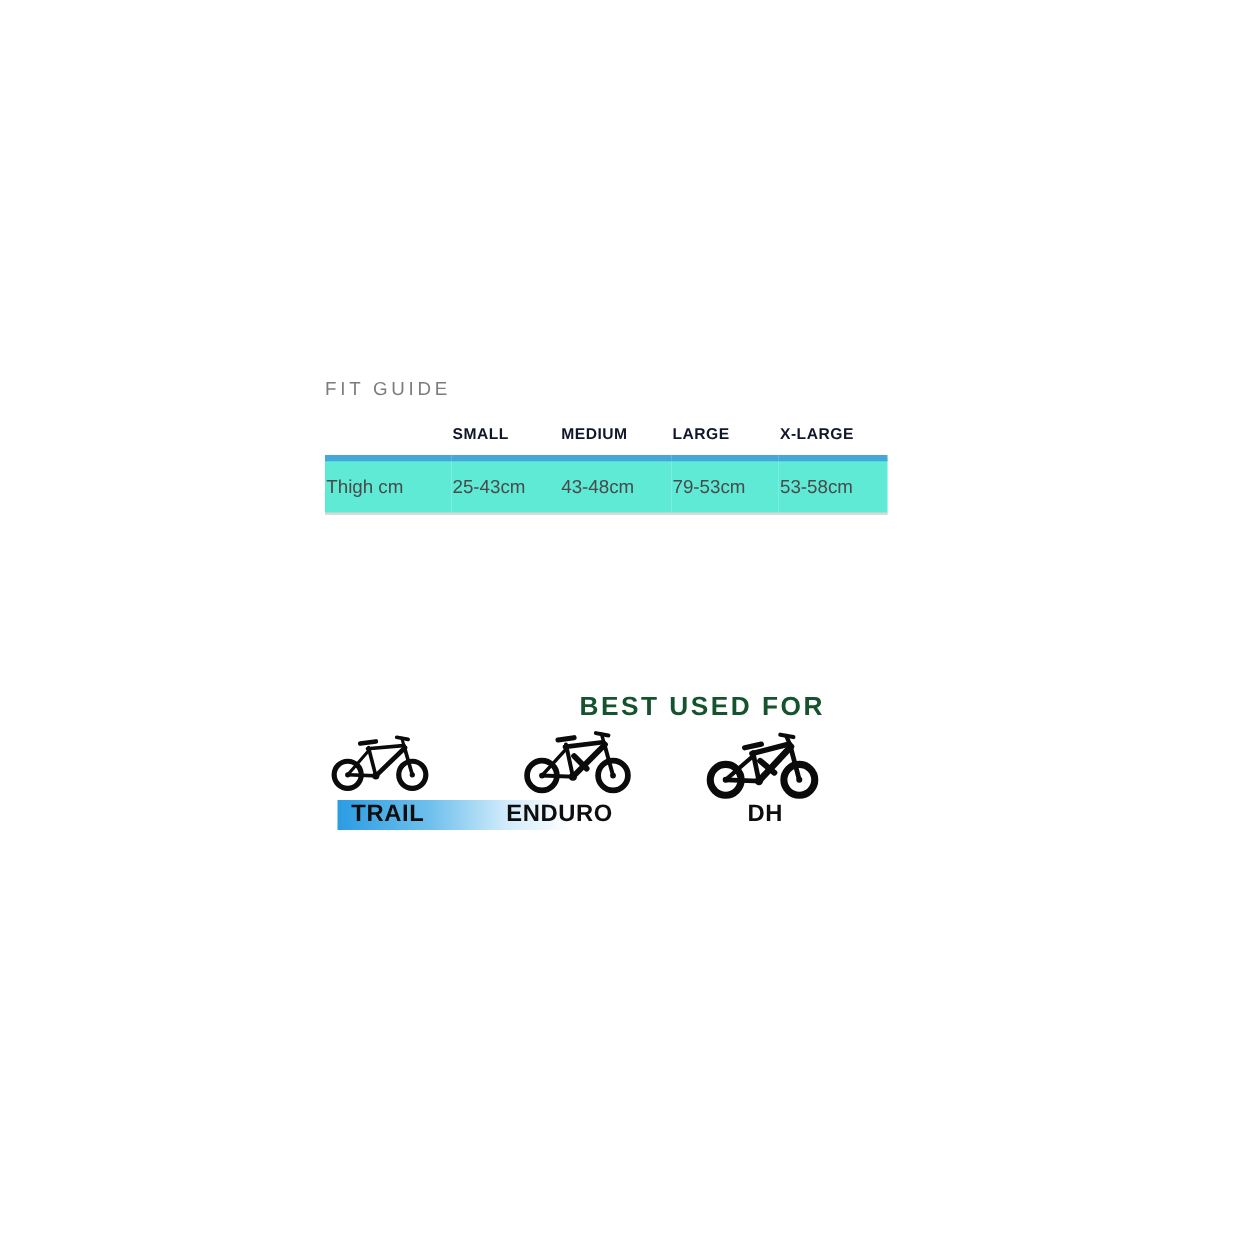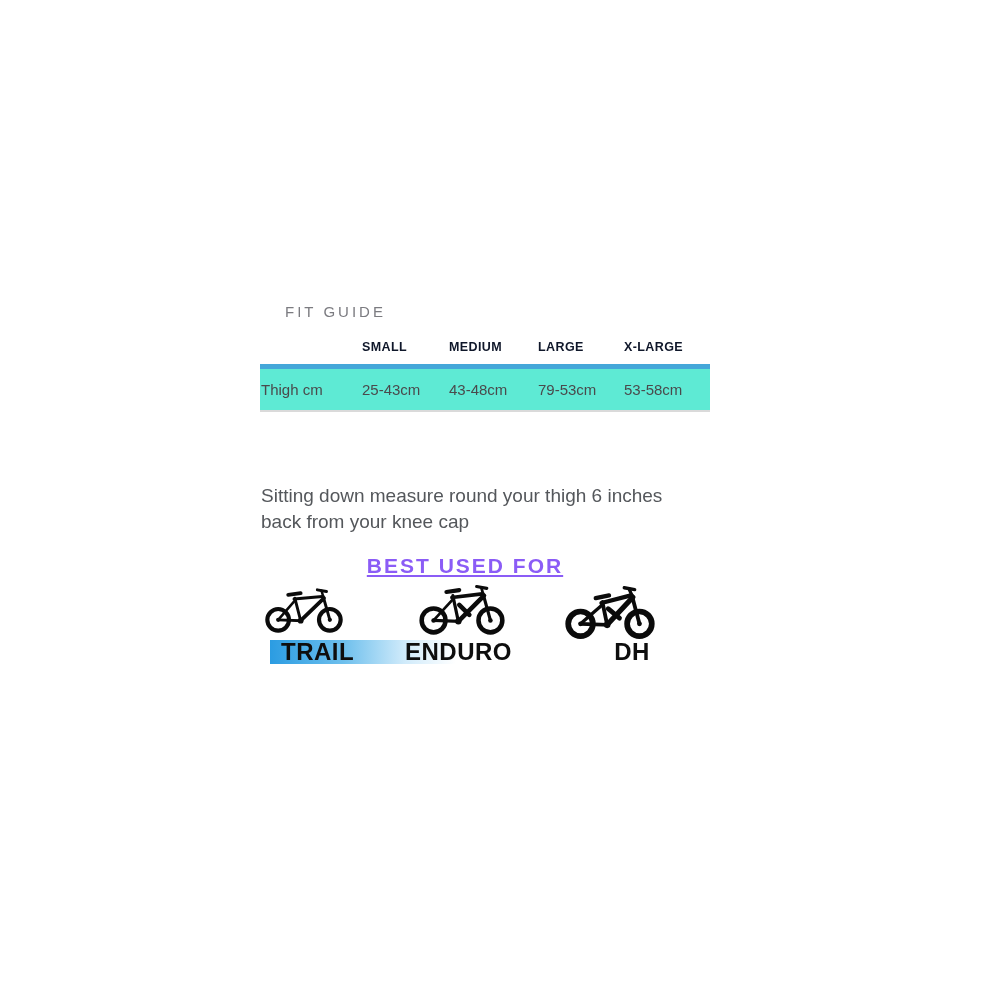--- a/index.html
+++ b/index.html
@@ -1,21 +1,21 @@
 <!DOCTYPE html>
 <html><head>
 <meta charset="utf-8">
 <style>
   html,body { margin:0; padding:0; background:#ffffff; }
   body { width:1000px; height:1000px; font-family:"Liberation Sans", sans-serif; }
   .canvas { position:relative; width:1000px; height:1000px; background:#ffffff; overflow:hidden; }
 
   .fit-title {
     position:absolute; left:260px; top:303px;
-    font-size:15px; letter-spacing:3px; color:#7b7b80;margin-left:25px;
+    font-size:15px; letter-spacing:3px; color:#7b7b80;
   }
 
   table.size-table {
     position:absolute; left:260px; top:340px; width:450px;
     border-collapse:collapse; table-layout:fixed; color:#4a4a4c;
   }
   .size-table th {
     font-size:12.5px; font-weight:bold; color:#0f172a; text-align:left;
     letter-spacing:0.4px; padding:0 0 10px 1px;
     border-bottom:5px solid #45a7d9;
@@ -25,41 +25,41 @@
     border-bottom:2px solid #dadada;
   }
   .size-table tr.alt td { background:#5eead4; }
 
   .fit-note {
     position:absolute; left:261px; top:483px;
     font-size:19px; line-height:26px; color:#54575b;
   }
 
   .buf-title {
-    position:absolute; left:270px; top:554px; width:390px; text-align:center;
-    font-size:21px; font-weight:bold; letter-spacing:2px; color:#8b5cf6;text-decoration:underline;
+    position:absolute; left:270px; top:554px; width:390px; text-align:right;
+    font-size:21px; font-weight:bold; letter-spacing:2px; color:#14532d;
   }
 
   .bike { position:absolute; }
   .bike-trail  { left:262px; top:584px; width:84px; height:50px; }
   .bike-enduro { left:413px; top:581px; width:98px; height:55px; }
   .bike-dh     { left:562px; top:583px; width:96px; height:57px; }
 
   .trail-bar {
     position:absolute; left:270px; top:640px; width:186px; height:24px;
     background:linear-gradient(90deg, #2b9ce2 0%, #6fc0ed 40%, #cfeafa 72%, rgba(255,255,255,0) 100%);
   }
   .cat-label {
     position:absolute; top:640px; height:24px; line-height:24px;
-    font-size:24px; font-weight:bold; color:#0e0e0e; letter-spacing:0.5px;
+    font-size:19px; font-weight:bold; color:#0e0e0e; letter-spacing:0.5px;
     white-space:nowrap;
   }
   .cat-trail  { left:281px; }
   .cat-enduro { left:405px; width:114px; }
-  .cat-dh     { left:598px; width:68px;  text-align:center; }
+  .cat-dh     { left:598px; width:68px;  }
 </style>
 </head>
 <body>
 
 <div class="canvas">
 
   <div class="fit-title">FIT GUIDE</div>
 
   <table class="size-table">
     <colgroup>
@@ -82,24 +82,20 @@
       <tr class="alt">
         <td>Thigh cm</td>
         <td>25-43cm</td>
         <td>43-48cm</td>
         <td>79-53cm</td>
         <td>53-58cm</td>
       </tr>
     </tbody>
   </table>
 
-  <div class="fit-note">
-    <div>Sitting down measure round your thigh 6 inches</div>
-    <div>back from your knee cap</div>
-  </div>
 
   <div class="buf-title">BEST USED FOR</div>
 
   <svg class="bike bike-trail" viewBox="0 0 100 60">
     <g fill="none" stroke="#0b0b0b" stroke-linecap="round">
       <circle cx="19" cy="43" r="13" stroke-width="5"></circle>
       <circle cx="81" cy="43" r="13" stroke-width="5"></circle>
       <circle cx="19" cy="43" r="2.5" fill="#0b0b0b" stroke="none"></circle>
       <circle cx="81" cy="43" r="2.5" fill="#0b0b0b" stroke="none"></circle>
       <path d="M19,43 L46,44 L39,17" stroke-width="3.5"></path>

